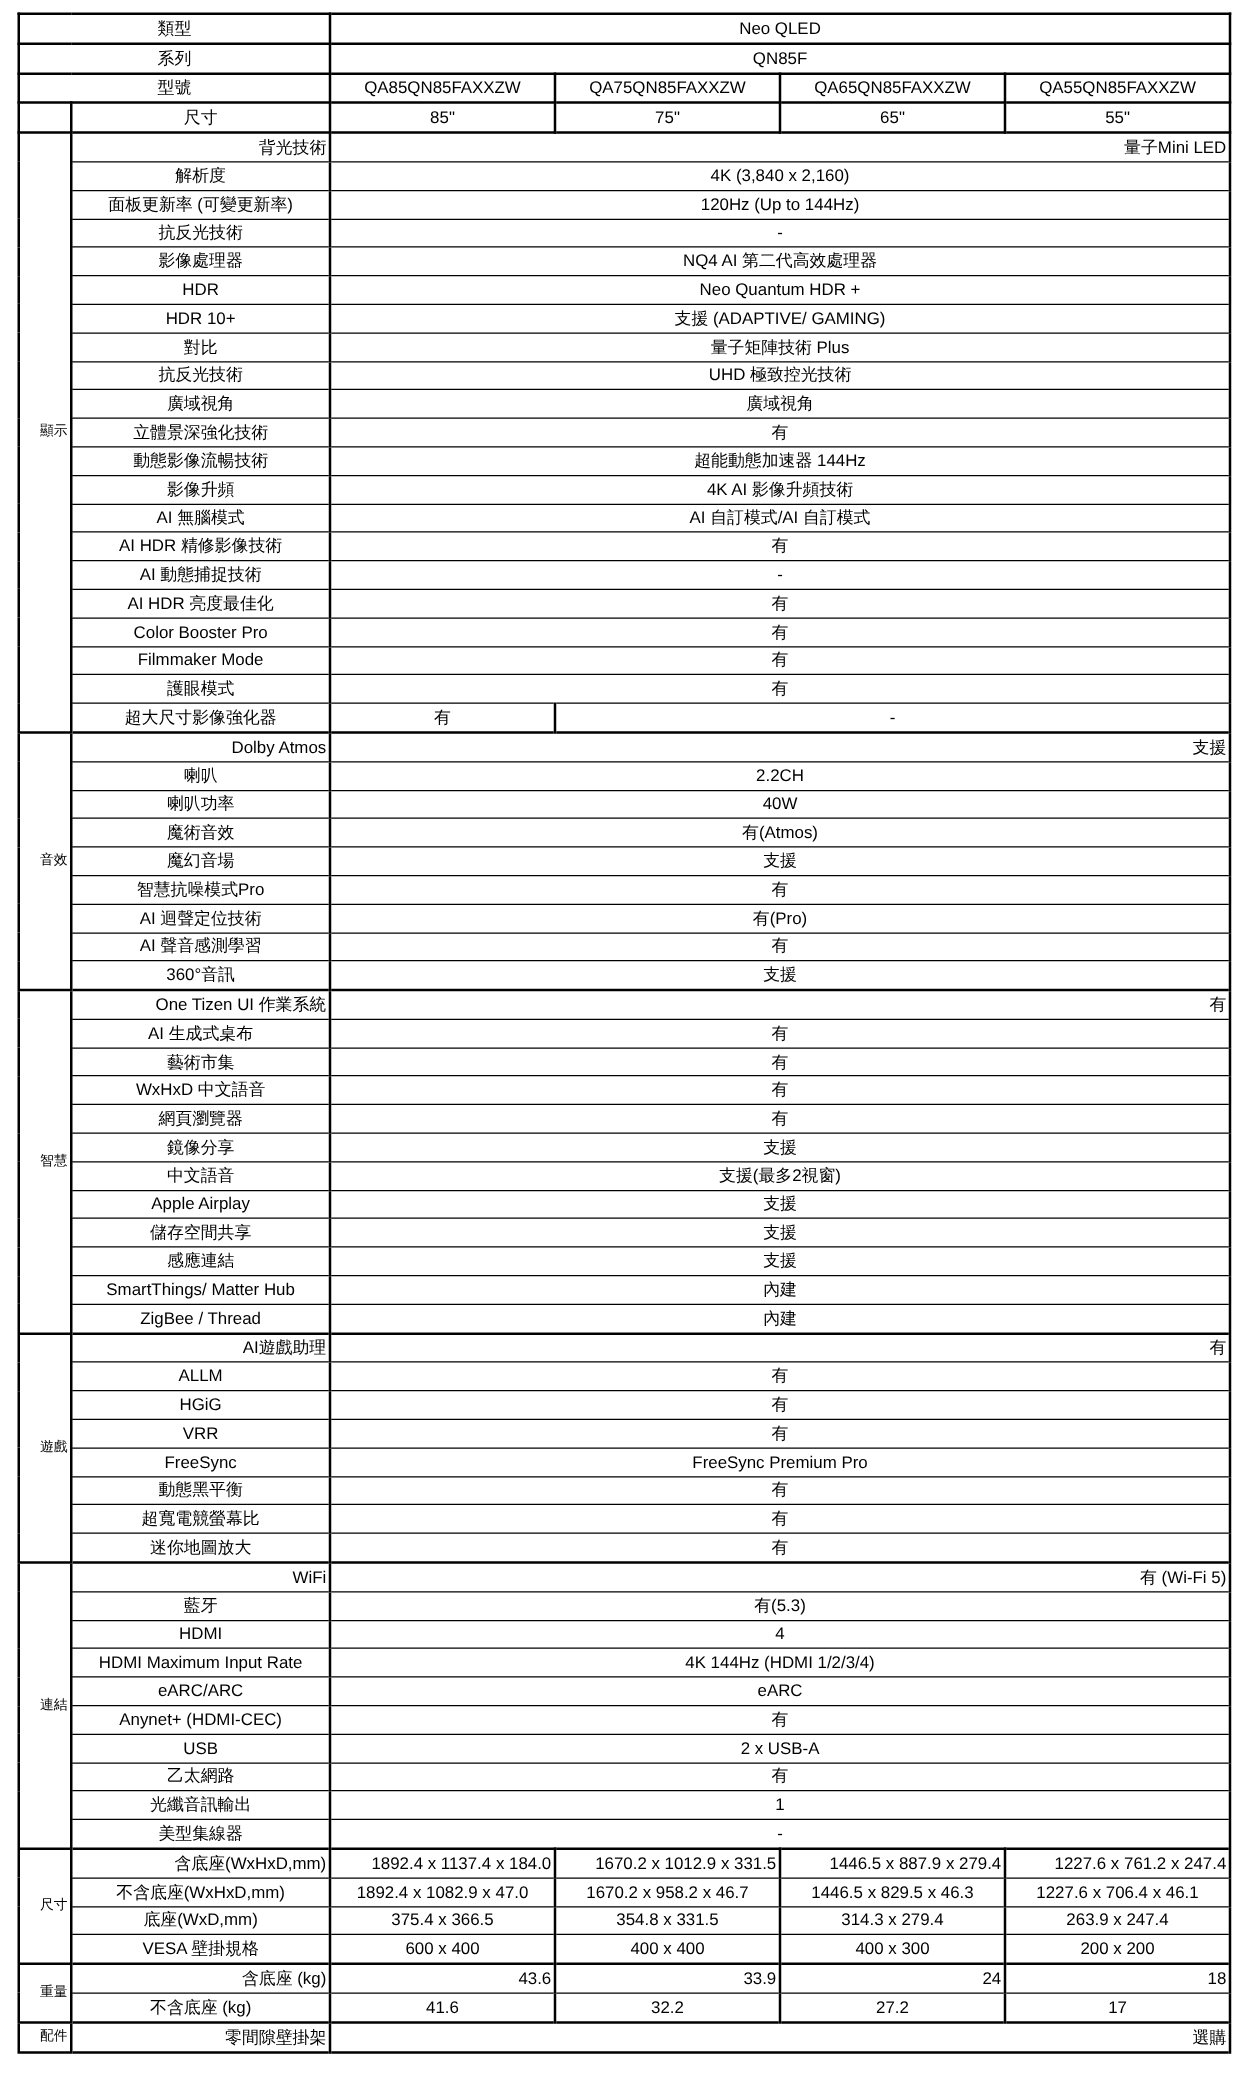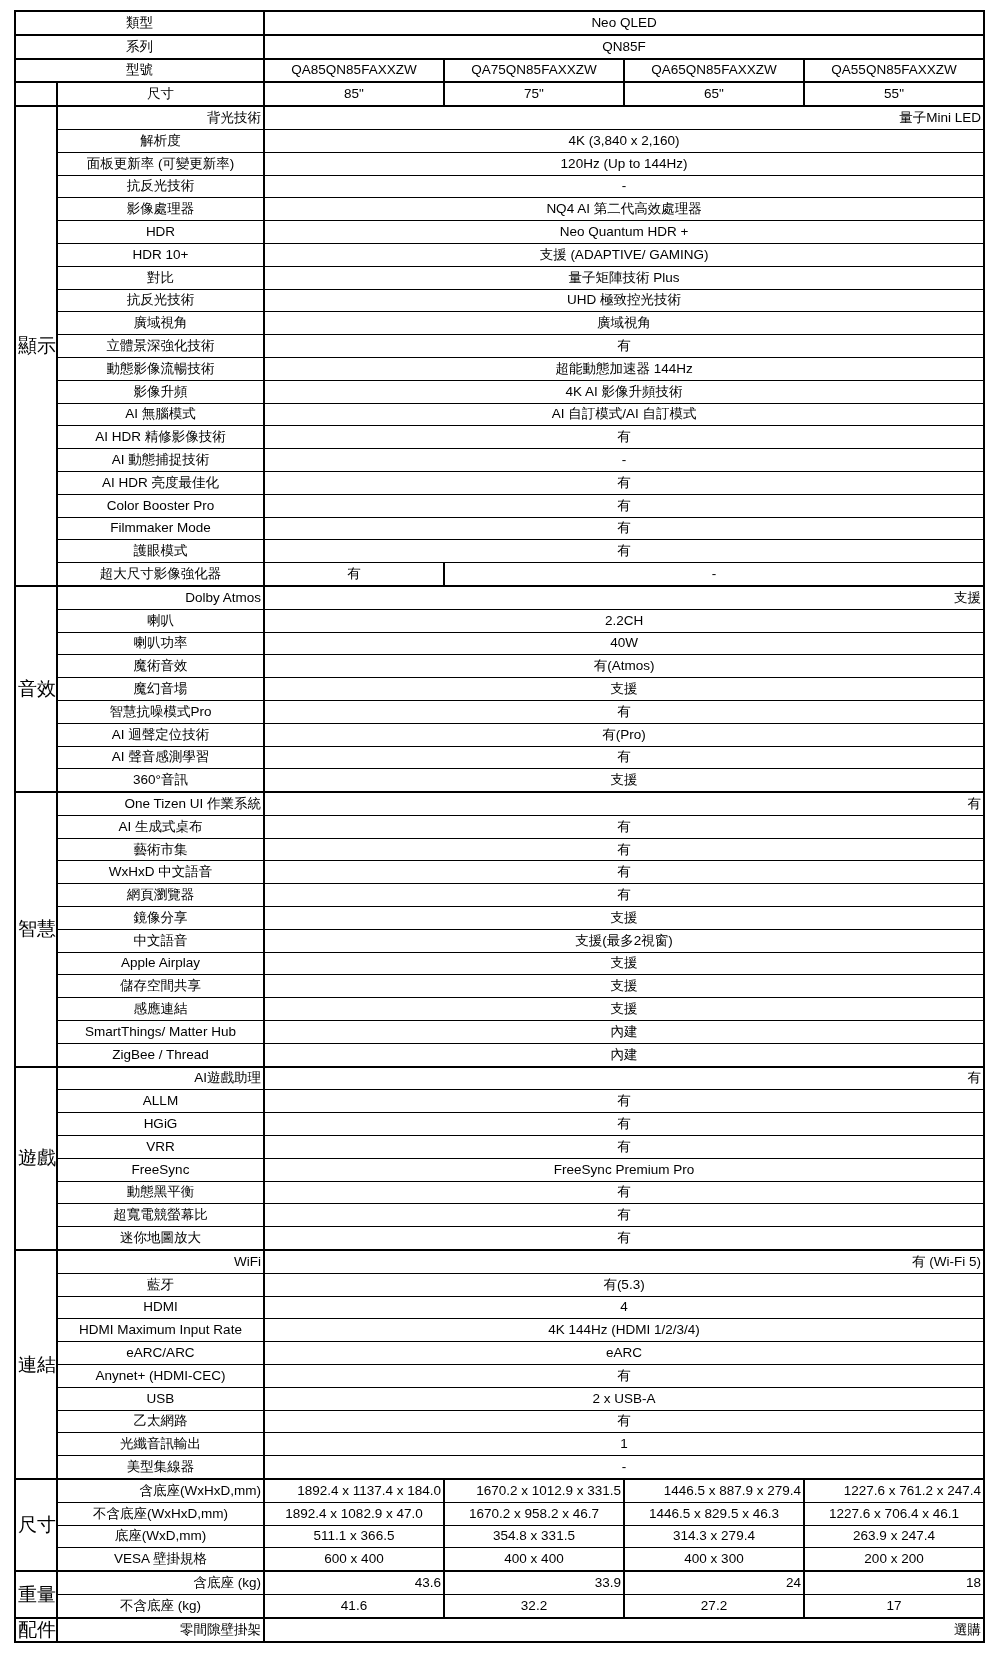--- a/index.html
+++ b/index.html
@@ -42,21 +42,21 @@
     padding: 0 2px;
     text-align: center;
     vertical-align: middle;
     font-size: 13.5px;
     line-height: 1.05;
     white-space: nowrap;
     overflow: hidden;
   }
   tr.head-row > td { border-bottom-width: 2.5px; border-top-width: 2.5px; }
   tr.sec-top > td { border-top-width: 2.5px; text-align: right; }
-  td.sec-label { font-size: 19px; letter-spacing: 0; }
+  td.sec-label { font-size: 11px; letter-spacing: 0; }
 </style>
 </head>
 <body>
 
 <div class="sheet">
   <table class="spec" aria-label="TV specification table">
     <colgroup>
       <col class="col-a">
       <col class="col-b">
       <col class="col-v">
@@ -344,21 +344,21 @@
         </tr>
         <tr class="spec-row">
           <td>不含底座(WxHxD,mm)</td>
           <td>1892.4 x 1082.9 x 47.0</td>
           <td>1670.2 x 958.2 x 46.7</td>
           <td>1446.5 x 829.5 x 46.3</td>
           <td>1227.6 x 706.4 x 46.1</td>
         </tr>
         <tr class="spec-row">
           <td>底座(WxD,mm)</td>
-          <td>511.1 x 366.5</td>
+          <td>375.4 x 366.5</td>
           <td>354.8 x 331.5</td>
           <td>314.3 x 279.4</td>
           <td>263.9 x 247.4</td>
         </tr>
         <tr class="spec-row">
           <td>VESA 壁掛規格</td>
           <td>600 x 400</td>
           <td>400 x 400</td>
           <td>400 x 300</td>
           <td>200 x 200</td>

